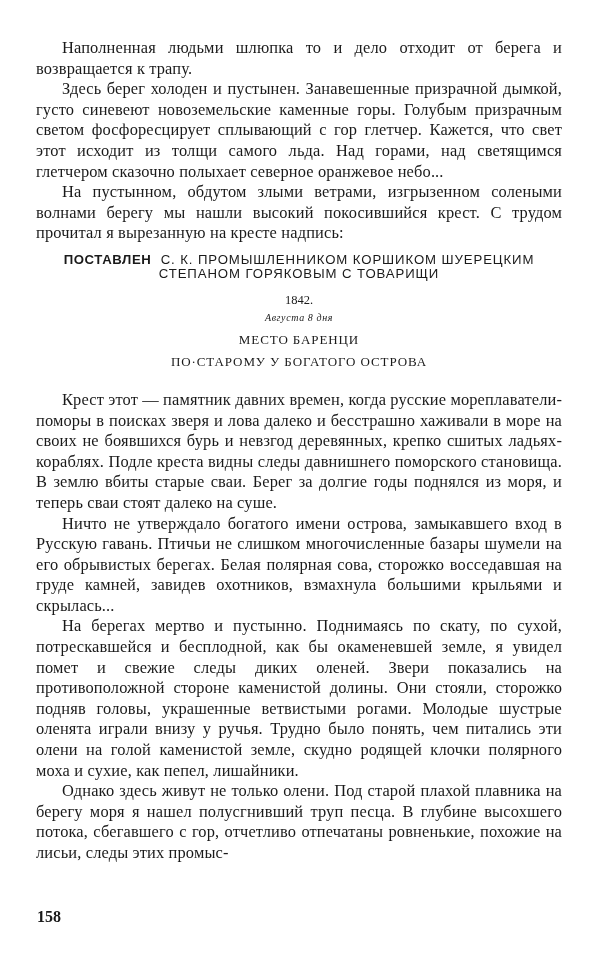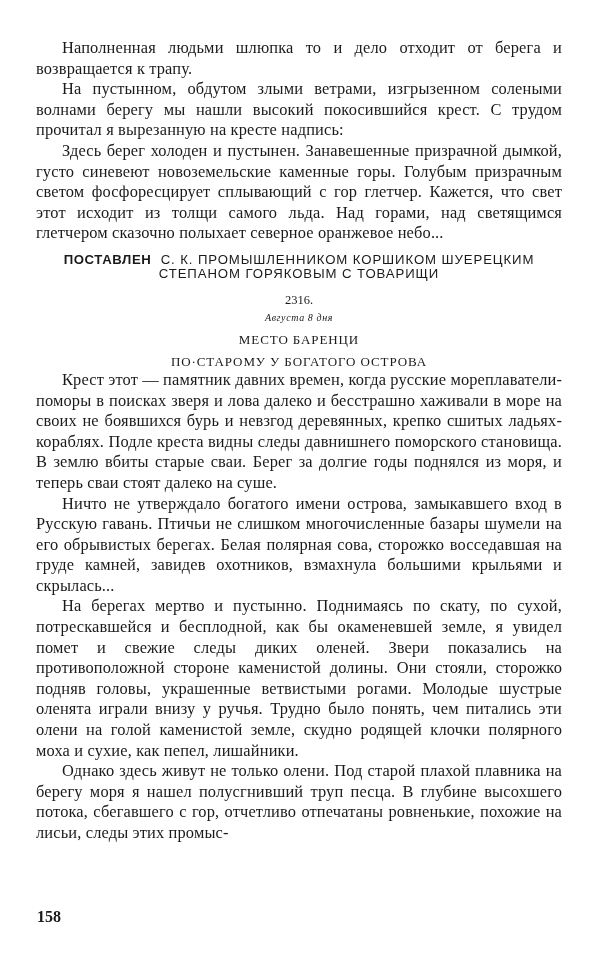--- a/index.html
+++ b/index.html
@@ -25,20 +25,21 @@
       margin: 0;
       font-size: 16.4px;
       line-height: 20.6px;
       text-align: justify;
       text-indent: 26px;
       letter-spacing: 0.15px;
       hyphens: manual;
     }
     .inscription {
       margin-top: 9px;
+      margin-bottom: 20px;
       text-align: center;
     }
     .insc-head {
       font-family: "Liberation Sans", "DejaVu Sans", sans-serif;
       font-size: 13.2px;
       line-height: 14.5px;
       letter-spacing: 0.9px;
       text-transform: uppercase;
       margin: 0;
     }
@@ -74,27 +75,27 @@
       font-weight: bold;
       font-family: "Liberation Serif", "DejaVu Serif", serif;
       text-align: center;
     }
   </style>
 </head>
 <body>
 
 <div class="page">
   <p class="para">Наполненная людьми шлюпка то и дело отходит от берега и возвращается к трапу.</p>
+  <p class="para">Здесь берег холоден и пустынен. Занавешенные призрачной дымкой, густо синевеют новоземельские каменные горы. Голубым призрачным светом фосфоресцирует сплывающий с гор глетчер. Кажется, что свет этот исходит из толщи самого льда. Над горами, над светящимся глетчером сказочно полыхает северное оранжевое небо...</p>
   <p class="para">На пустынном, обдутом злыми ветрами, изгрызенном солеными волнами берегу мы нашли высокий покосившийся крест. С трудом прочитал я вырезанную на кресте надпись:</p>
-  <p class="para">Здесь берег холоден и пустынен. Занавешенные призрачной дымкой, густо синевеют новоземельские каменные горы. Голубым призрачным светом фосфоресцирует сплывающий с гор глетчер. Кажется, что свет этот исходит из толщи самого льда. Над горами, над светящимся глетчером сказочно полыхает северное оранжевое небо...</p>
 
   <div class="inscription">
     <div class="insc-head"><span class="lead">ПОСТАВЛЕН</span>&nbsp;&nbsp;<span>С. К. ПРОМЫШЛЕННИКОМ КОРШИКОМ ШУЕРЕЦКИМ</span></div>
     <div class="insc-head">СТЕПАНОМ ГОРЯКОВЫМ С ТОВАРИЩИ</div>
-    <div class="insc-year">2316.</div>
+    <div class="insc-year">1842.</div>
     <div class="insc-date">Августа 8 дня</div>
     <div class="insc-place">МЕСТО БАРЕНЦИ</div>
     <div class="insc-place">ПО·СТАРОМУ У БОГАТОГО ОСТРОВА</div>
   </div>
 
   <p class="para">Крест этот — памятник давних времен, когда русские мореплаватели-поморы в поисках зверя и лова далеко и бесстрашно хаживали в море на своих не боявшихся бурь и невзгод деревянных, крепко сшитых ладьях-кораблях. Подле креста видны следы давнишнего поморского становища. В землю вбиты старые сваи. Берег за долгие годы поднялся из моря, и теперь сваи стоят далеко на суше.</p>
   <p class="para">Ничто не утверждало богатого имени острова, замыкавшего вход в Русскую гавань. Птичьи не слишком многочисленные базары шумели на его обрывистых берегах. Белая полярная сова, сторожко восседавшая на груде камней, завидев охотников, взмахнула большими крыльями и скрылась...</p>
   <p class="para">На берегах мертво и пустынно. Поднимаясь по скату, по сухой, потрескавшейся и бесплодной, как бы окаменевшей земле, я увидел помет и свежие следы диких оленей. Звери показались на противоположной стороне каменистой долины. Они стояли, сторожко подняв головы, украшенные ветвистыми рогами. Молодые шустрые оленята играли внизу у ручья. Трудно было понять, чем питались эти олени на голой каменистой земле, скудно родящей клочки полярного моха и сухие, как пепел, лишайники.</p>
   <p class="para">Однако здесь живут не только олени. Под старой плахой плавника на берегу моря я нашел полусгнивший труп песца. В глубине высохшего потока, сбегавшего с гор, отчетливо отпечатаны ровненькие, похожие на лисьи, следы этих промыс-</p>
 </div>

